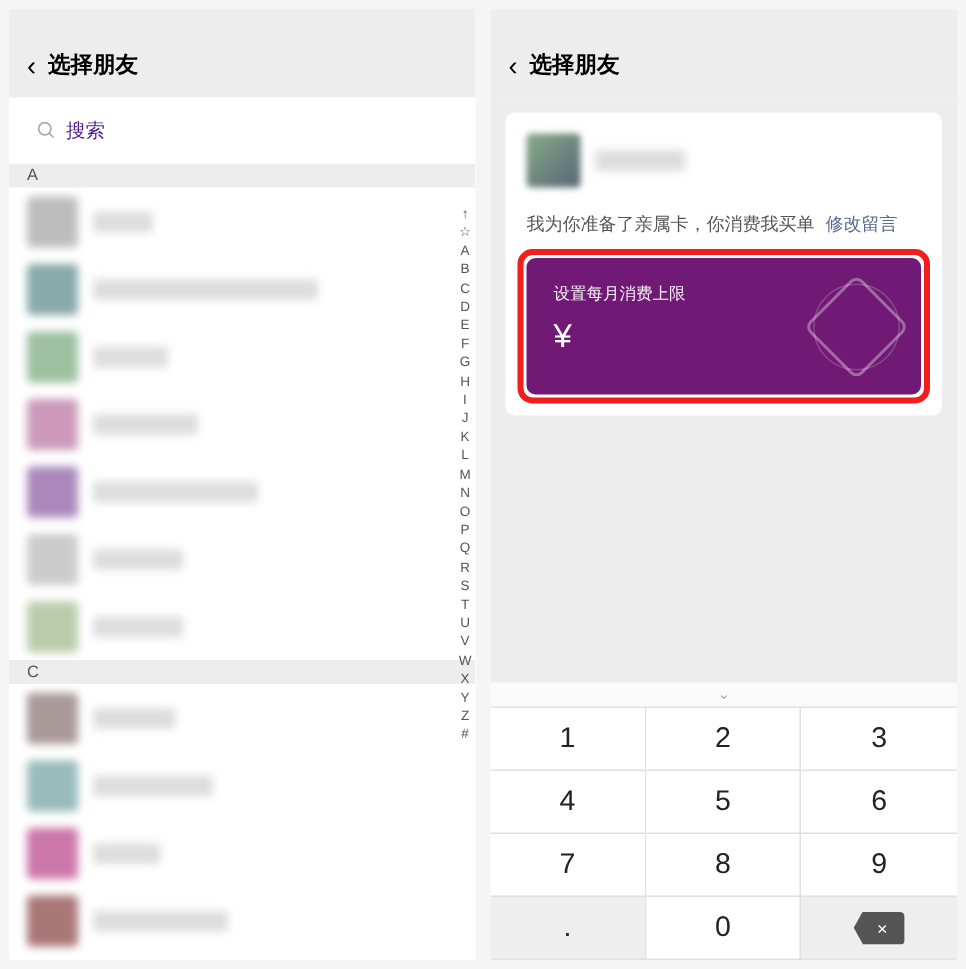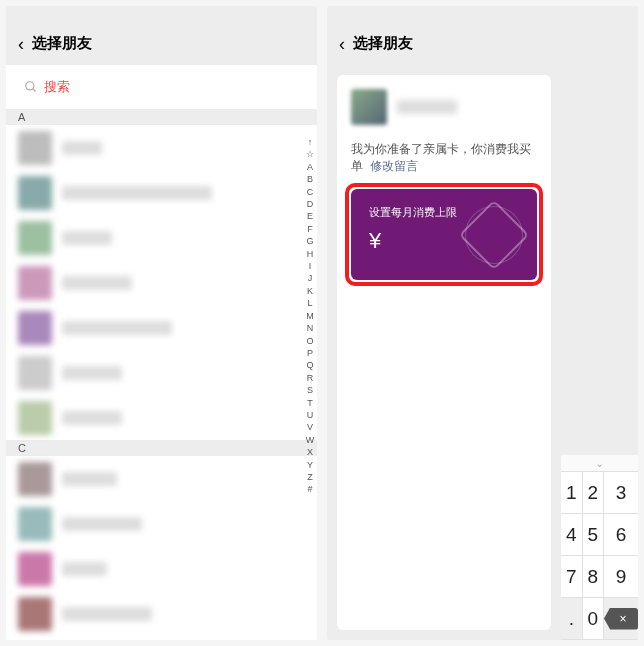--- a/index.html
+++ b/index.html
@@ -55,21 +55,21 @@
   }
   
   .search {
     margin: 6px 8px;
     background: #fff;
     border-radius: 4px;
     padding: 7px 10px;
     display: flex;
     align-items: center;
     gap: 6px;
-    color: #ef4444;
+    color: #4c1d95;
     font-size: 13px;
   }
   .search svg { flex-shrink: 0; }
   .section-letter {
     background: #ededed;
     font-size: 11px;
     color: #555;
     padding: 2px 12px;
   }
   .contacts {
@@ -109,20 +109,21 @@
     gap: 0;
     font-size: 9px;
     color: #555;
     line-height: 1.38;
   }
   
   .right-body {
     background: #ededed;
     flex: 1;
     display: flex;
+    flex-direction: column;
   }
   .card {
     background: #fff;
     margin: 10px;
     border-radius: 6px;
     padding: 14px;
   }
   .user-row {
     display: flex;
     align-items: center;

